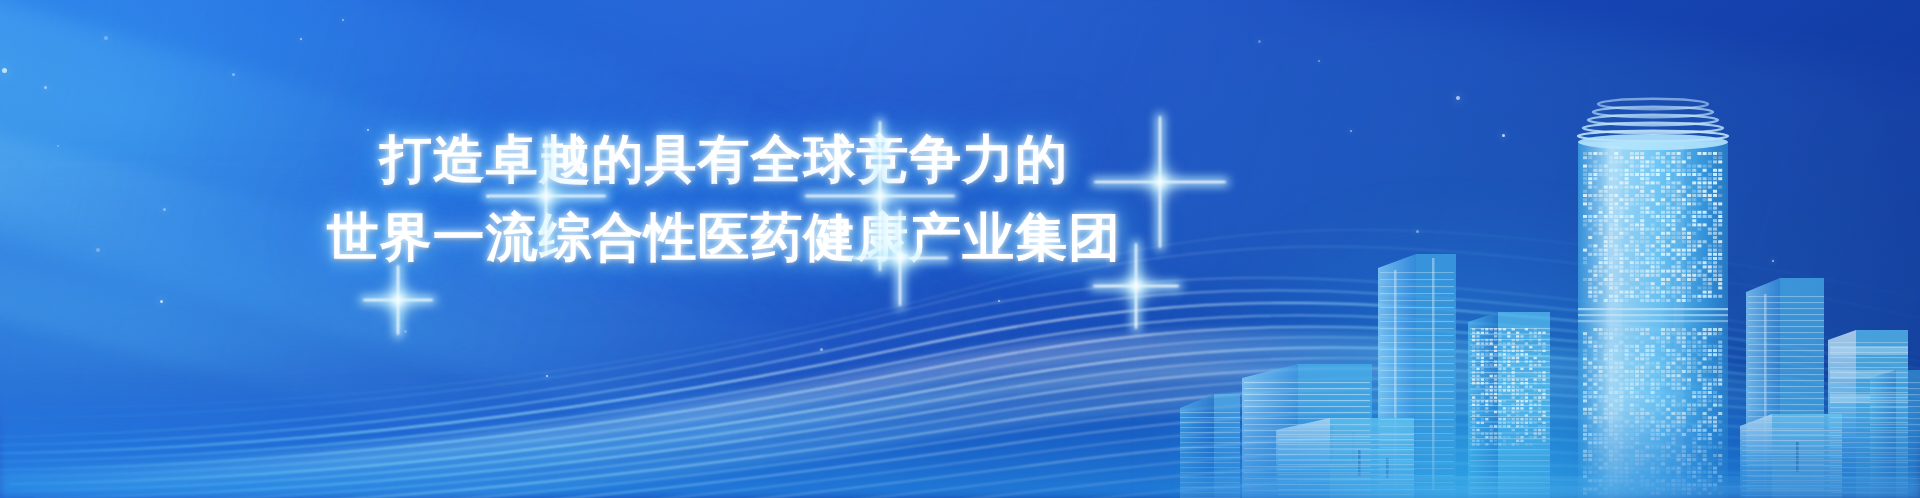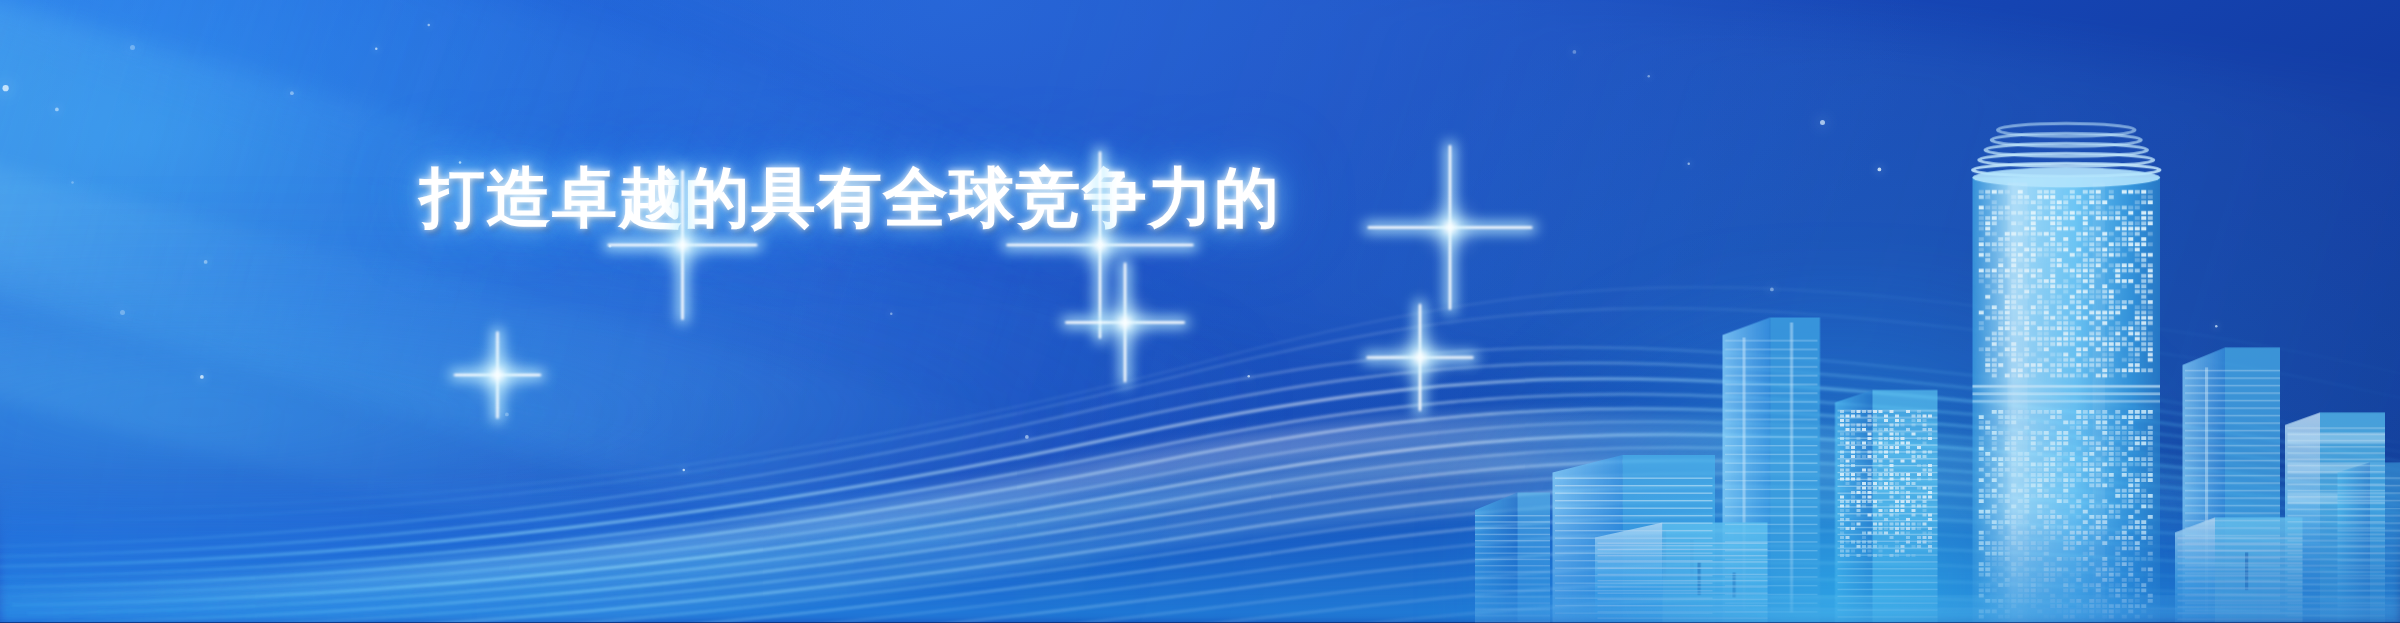--- a/index.html
+++ b/index.html
@@ -46,21 +46,21 @@
   #waves{position:absolute;left:0;bottom:0;width:1920px;height:300px;}
   #waves path{fill:none;}
 
   
   .basesheet{position:absolute;left:0;bottom:0;width:1920px;height:120px;
     background:linear-gradient(180deg,rgba(40,165,255,0) 0%,rgba(35,150,250,.28) 45%,rgba(45,175,255,.50) 100%);
     filter:blur(4px);}
 
   
   #headline{position:absolute;left:0;top:126px;width:1360px;text-align:center;
-    line-height:1.30;letter-spacing:.06em;}
+    line-height:1.30;letter-spacing:.06em;padding-left:44px;}
   #headline .tline{
     font-size:52px;font-weight:700;color:#ffffff;white-space:nowrap;
     text-shadow:
       0 0 6px rgba(255,255,255,.95),
       0 0 18px rgba(165,230,255,.85),
       0 0 38px rgba(90,190,255,.70),
       0 0 70px rgba(50,150,255,.45),
       2px 3px 4px rgba(10,40,110,.55);
   }
   #headline .l2{margin-top:10px;}
@@ -2167,20 +2167,21 @@
           <rect x="690" y="388" width="50" height="1.1" fill="#dff6ff" opacity="0.35"></rect>
           <rect x="690" y="394" width="50" height="1.1" fill="#dff6ff" opacity="0.35"></rect>
           <rect x="690" y="400" width="50" height="1.1" fill="#dff6ff" opacity="0.35"></rect>
           <rect x="690" y="406" width="50" height="1.1" fill="#dff6ff" opacity="0.35"></rect>
         </g>
     </g>
   </svg>
 
   <div id="headline">
     <div class="tline l1">打造卓越的具有全球竞争力的</div>
+    <div class="tline l2">世界一流综合性医药健康产业集团</div>
   </div>
 
   <div id="sparkles">
       <div class="spark" style="left: 486px; top: 136px; width: 120px; height: 120px;">
         <i class="h"></i>
         <i class="v"></i>
         <i class="c"></i>
       </div>
       <div class="spark" style="left: 805px; top: 121px; width: 150px; height: 150px;">
         <i class="h"></i>

